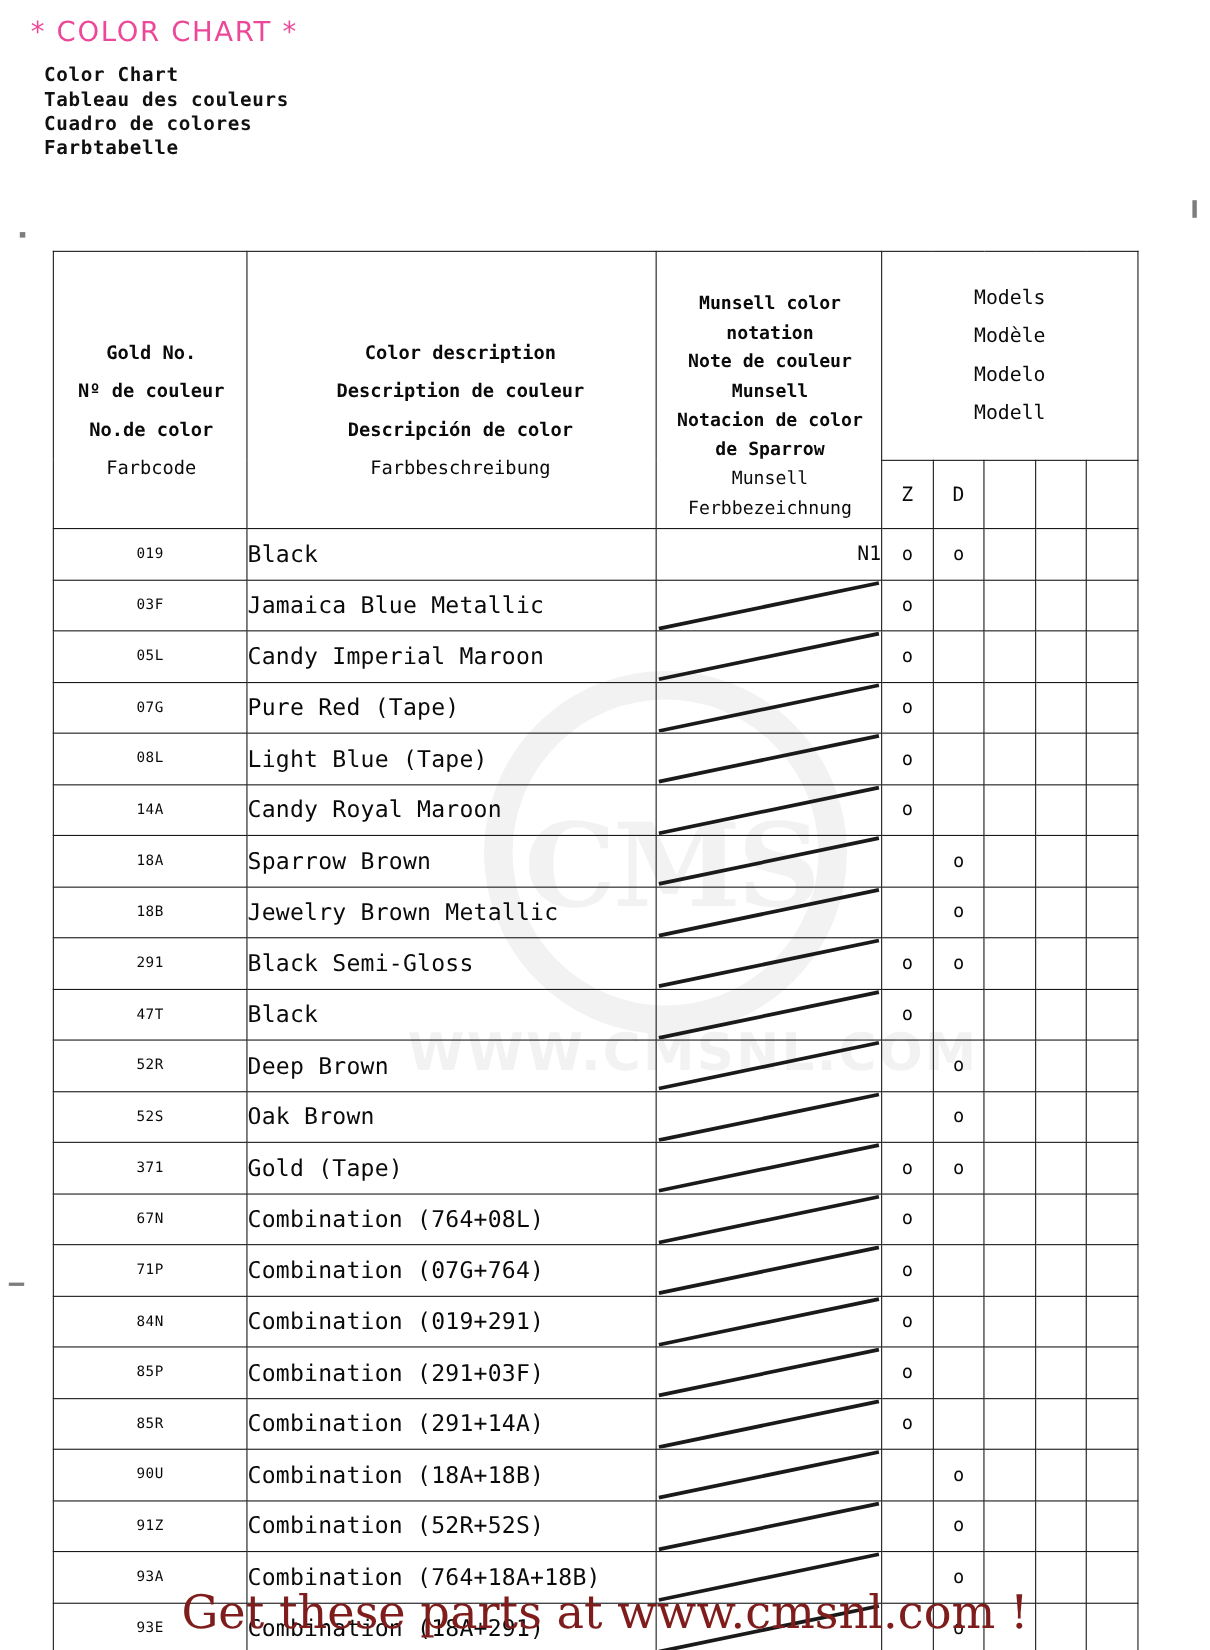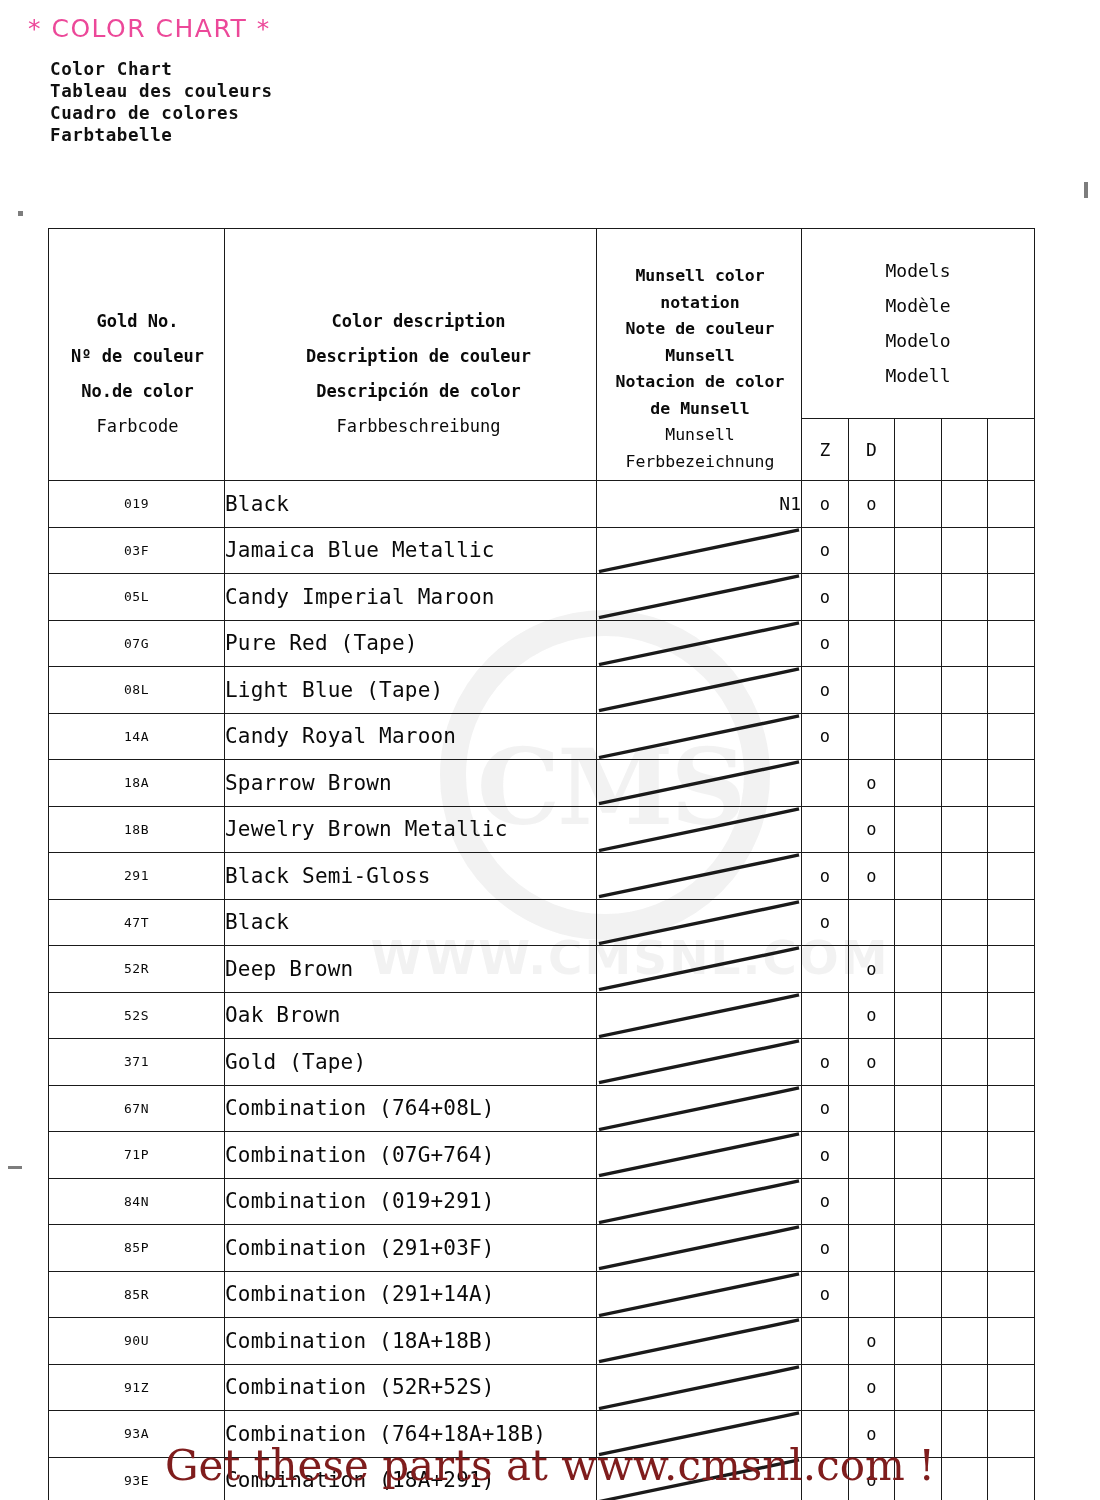--- a/index.html
+++ b/index.html
@@ -24,21 +24,21 @@
     font-family: "DejaVu Sans", "Liberation Sans", sans-serif;
     font-size: 25px;
     color: #ec4899;
     letter-spacing: 1.5px;
     white-space: nowrap;
   }
 
   
   .subtitles {
     position: absolute;
-    left: 50px;
+    left: 40px;
     top: 58px;
     font-family: "DejaVu Sans Mono", "Liberation Mono", monospace;
     font-size: 17.5px;
     font-weight: bold;
     color: #101010;
     line-height: 22px;
     letter-spacing: 0.6px;
   }
   .subtitles div { white-space: nowrap; }
 
@@ -272,21 +272,21 @@
           </div>
         </th>
 
         <th class="hdr-cell hdr-mun" rowspan="2">
           <div class="hdr-lines">
             <div class="ln tight">Munsell color</div>
             <div class="ln">notation</div>
             <div class="ln tight">Note de couleur</div>
             <div class="ln">Munsell</div>
             <div class="ln tight">Notacion de color</div>
-            <div class="ln"> de Munsell</div>
+            <div class="ln"> de Sparrow</div>
             <div class="ln tight lighter">Munsell</div>
             <div class="ln last lighter">Ferbbezeichnung</div>
           </div>
         </th>
 
         <th class="models-head" colspan="5">
           <div class="ln">Models</div>
           <div class="ln">Modèle</div>
           <div class="ln">Modelo</div>
           <div class="ln last">Modell</div>

